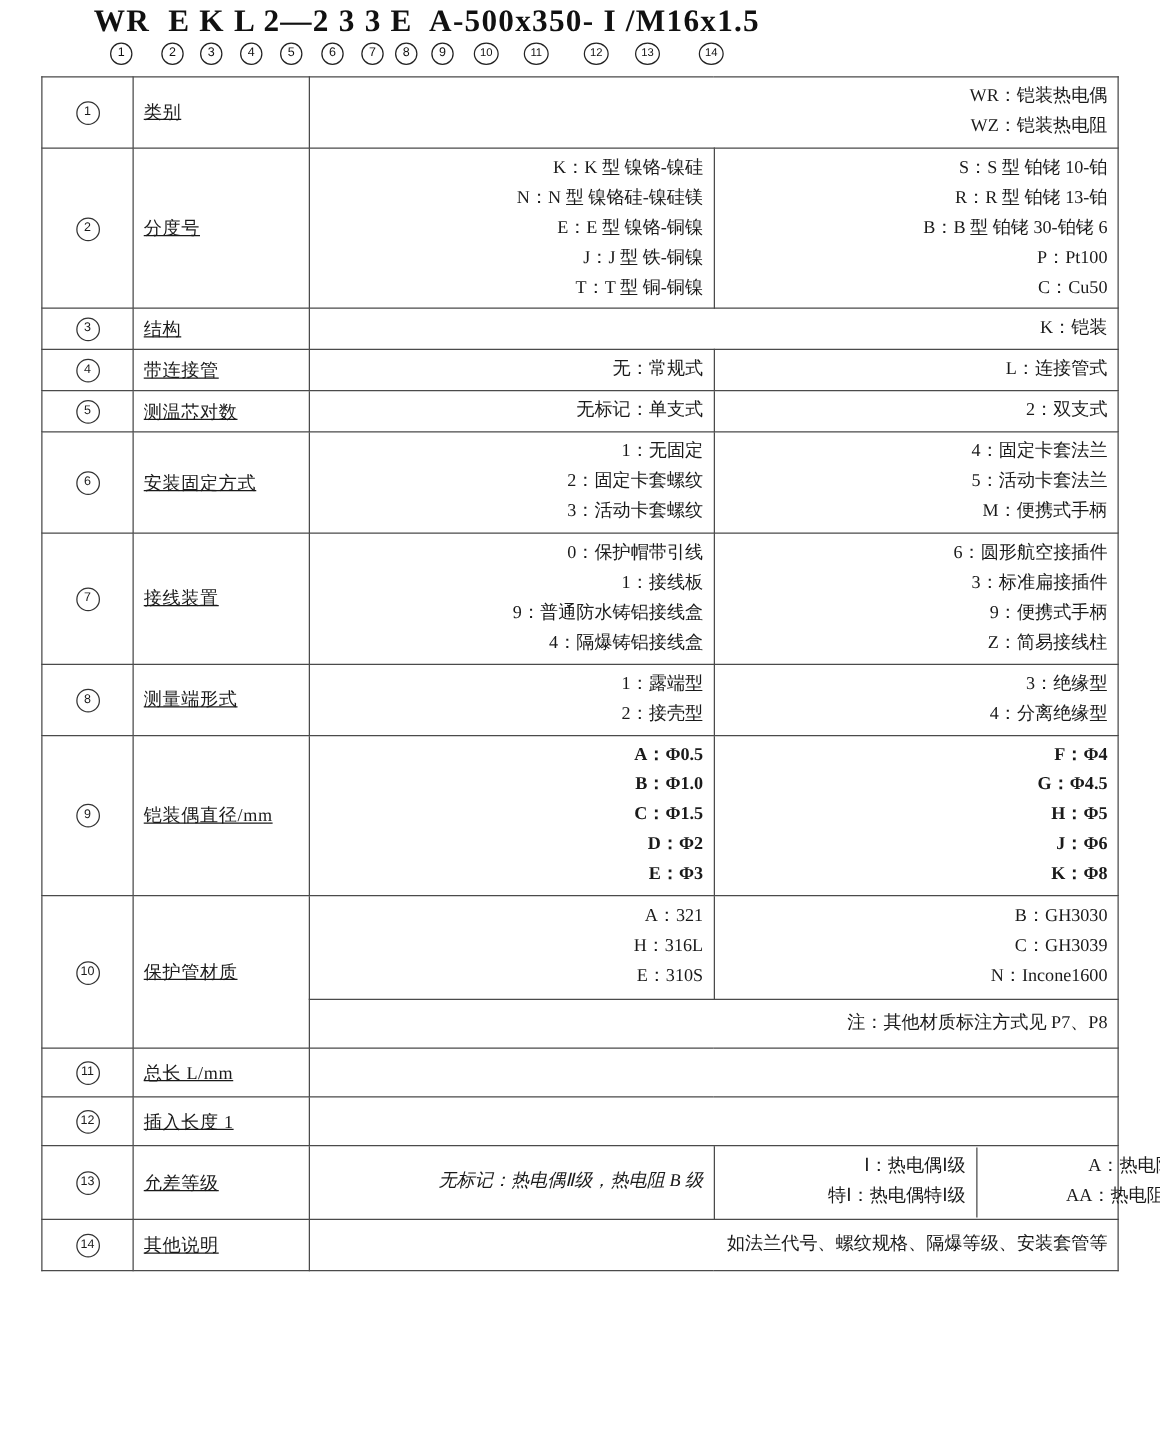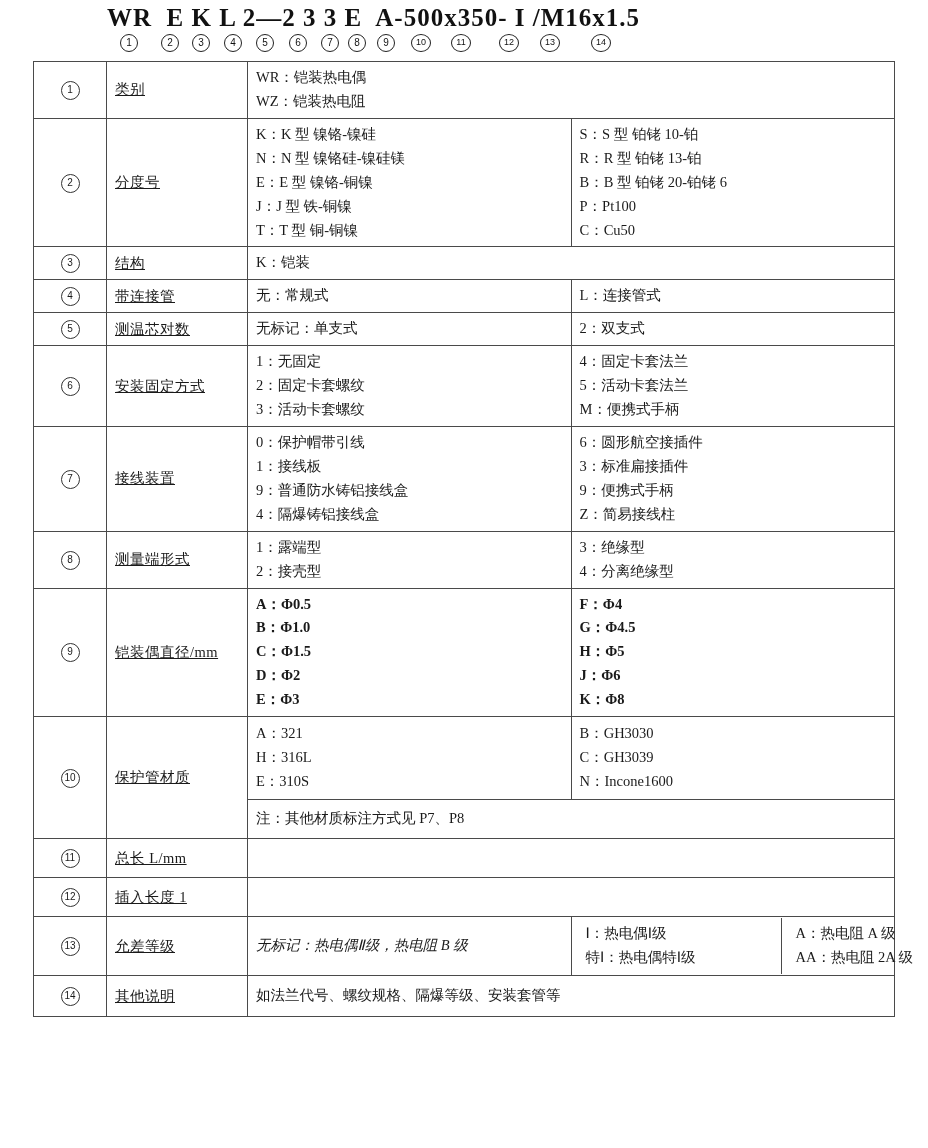--- a/index.html
+++ b/index.html
@@ -19,21 +19,20 @@
     width: 928px;
     height: 1148px;
   }
   
   .code-header {
     position: absolute;
     left: 0;
     top: 4px;
     width: 758px;
     height: 50px;
-    margin-left: 32px;
   }
   .code-line {
     position: absolute;
     left: 75px;
     top: 0;
     font-family: "Liberation Serif", serif;
     font-size: 25px;
     font-weight: bold;
     letter-spacing: 1px;
     white-space: pre;
@@ -101,20 +100,21 @@
     width: 124px;
     padding-left: 12px;
     font-size: 15px;
     letter-spacing: 0.5px;
     text-decoration: underline;
   }
   td.val {
     padding-left: 14px;
     line-height: 1.65;
     font-size: 14.5px;
+    text-align: right;
   }
   .li {
     display: block;
     white-space: nowrap;
   }
   .halfleft { width: 320px; }
   .halfright { width: 362px; }
   .thirdA { width: 320px; font-style: italic; }
   .thirdB { width: 187px; }
   .thirdC { width: 175px; }
@@ -168,21 +168,21 @@
       <td class="val halfleft">
         <span class="li">K：K 型  镍铬-镍硅</span>
         <span class="li">N：N 型  镍铬硅-镍硅镁</span>
         <span class="li">E：E 型  镍铬-铜镍</span>
         <span class="li">J：J 型  铁-铜镍</span>
         <span class="li">T：T 型  铜-铜镍</span>
       </td>
       <td class="val halfright">
         <span class="li">S：S 型  铂铑 10-铂</span>
         <span class="li">R：R 型  铂铑 13-铂</span>
-        <span class="li">B：B 型  铂铑 20-铂铑 6</span>
+        <span class="li">B：B 型  铂铑 30-铂铑 6</span>
         <span class="li">P：Pt100</span>
         <span class="li">C：Cu50</span>
       </td>
     </tr>
 
     <tr>
       <td class="num"><span class="c">3</span></td>
       <td class="label">结构</td>
       <td class="val" colspan="2">
         <span class="li">K：铠装</span>

